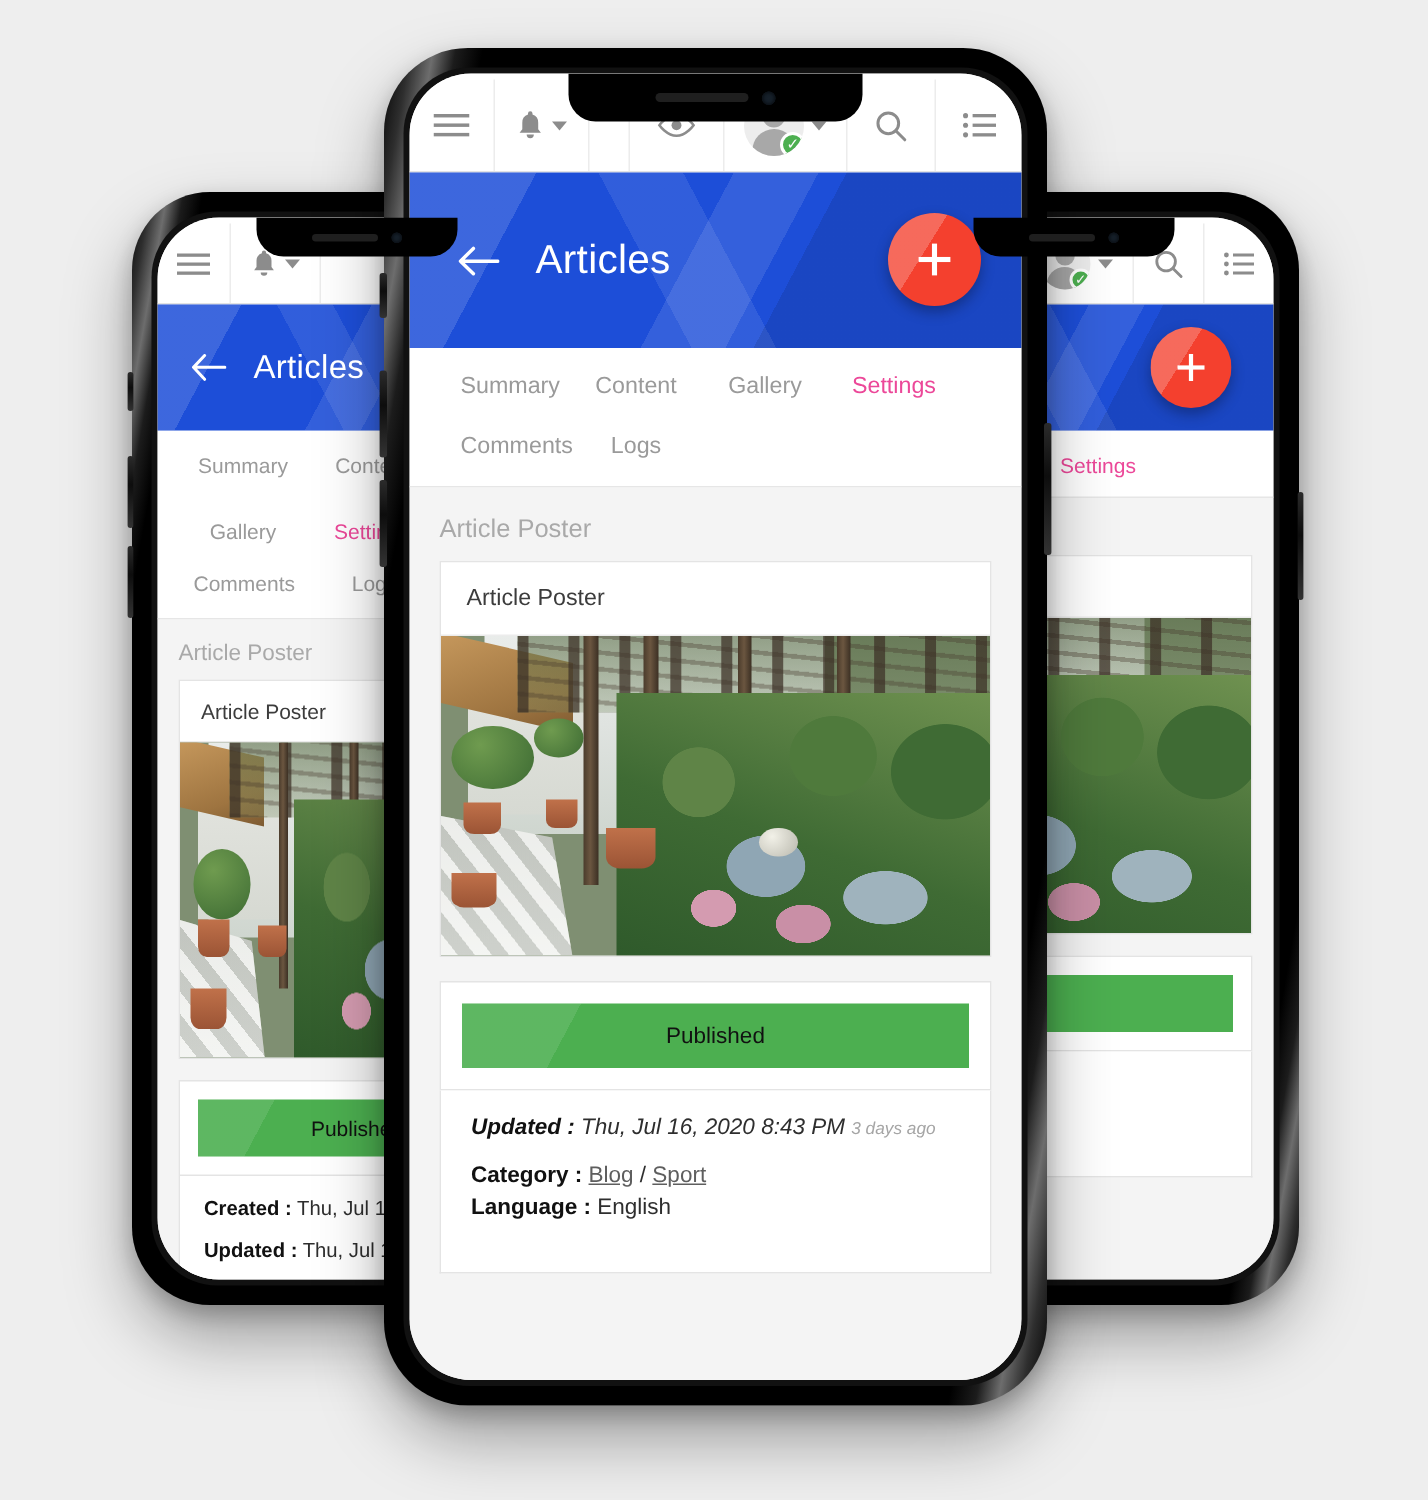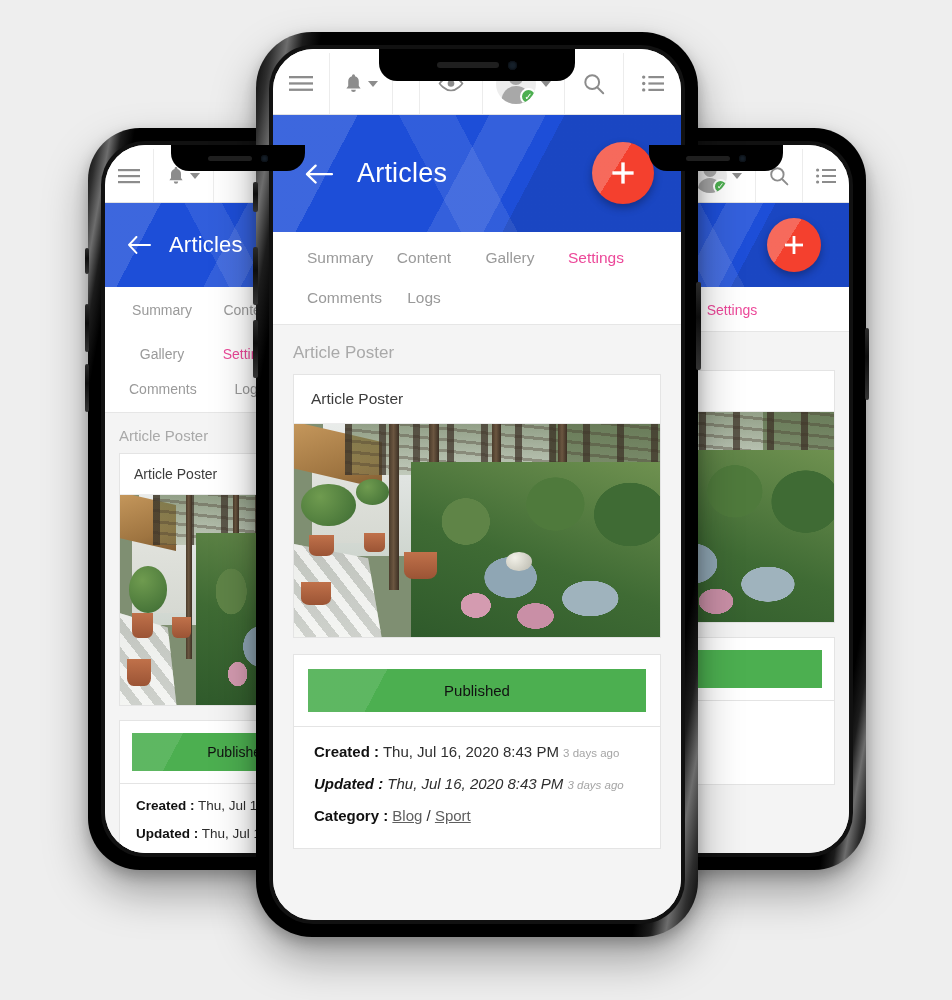--- a/index.html
+++ b/index.html
@@ -501,36 +501,35 @@
           </div>
 
           <div class="card" style="margin-top:16px;">
             <div style="padding:14px;">
               <div class="status" style="padding:13px 0; font-size:15px;">Published</div>
             </div>
           </div>
 
           <div class="card" style="border-top:none;">
             <div style="padding:16px 20px 20px;">
-              <div class="meta-row" style="font-size:15px; margin-bottom:15px;">
-                <b>Created :</b>
-                <span>Thu, Jul 16, 2020 8:43 PM</span>
-                <span class="ago" style="font-size:11.5px;">3 days ago</span>
-              </div>
               <div class="meta-row" style="font-size:15px; margin-bottom:15px;font-style:italic;">
                 <b>Updated :</b>
                 <span>Thu, Jul 16, 2020 8:43 PM</span>
                 <span class="ago" style="font-size:11.5px;">3 days ago</span>
               </div>
               <div class="meta-row" style="font-size:15px; margin-bottom:4px;">
                 <b>Category :</b>
                 <a class="lnk">Blog</a>
                 <span>/</span>
                 <a class="lnk">Sport</a>
               </div>
+              <div class="meta-row" style="font-size:15px; margin-bottom:15px;">
+                <b>Language :</b>
+                <span>English</span>
+              </div>
             </div>
           </div>
         </div>
       </div>
     </div>
   </div>
 
 </div>
 
 </body></html>

